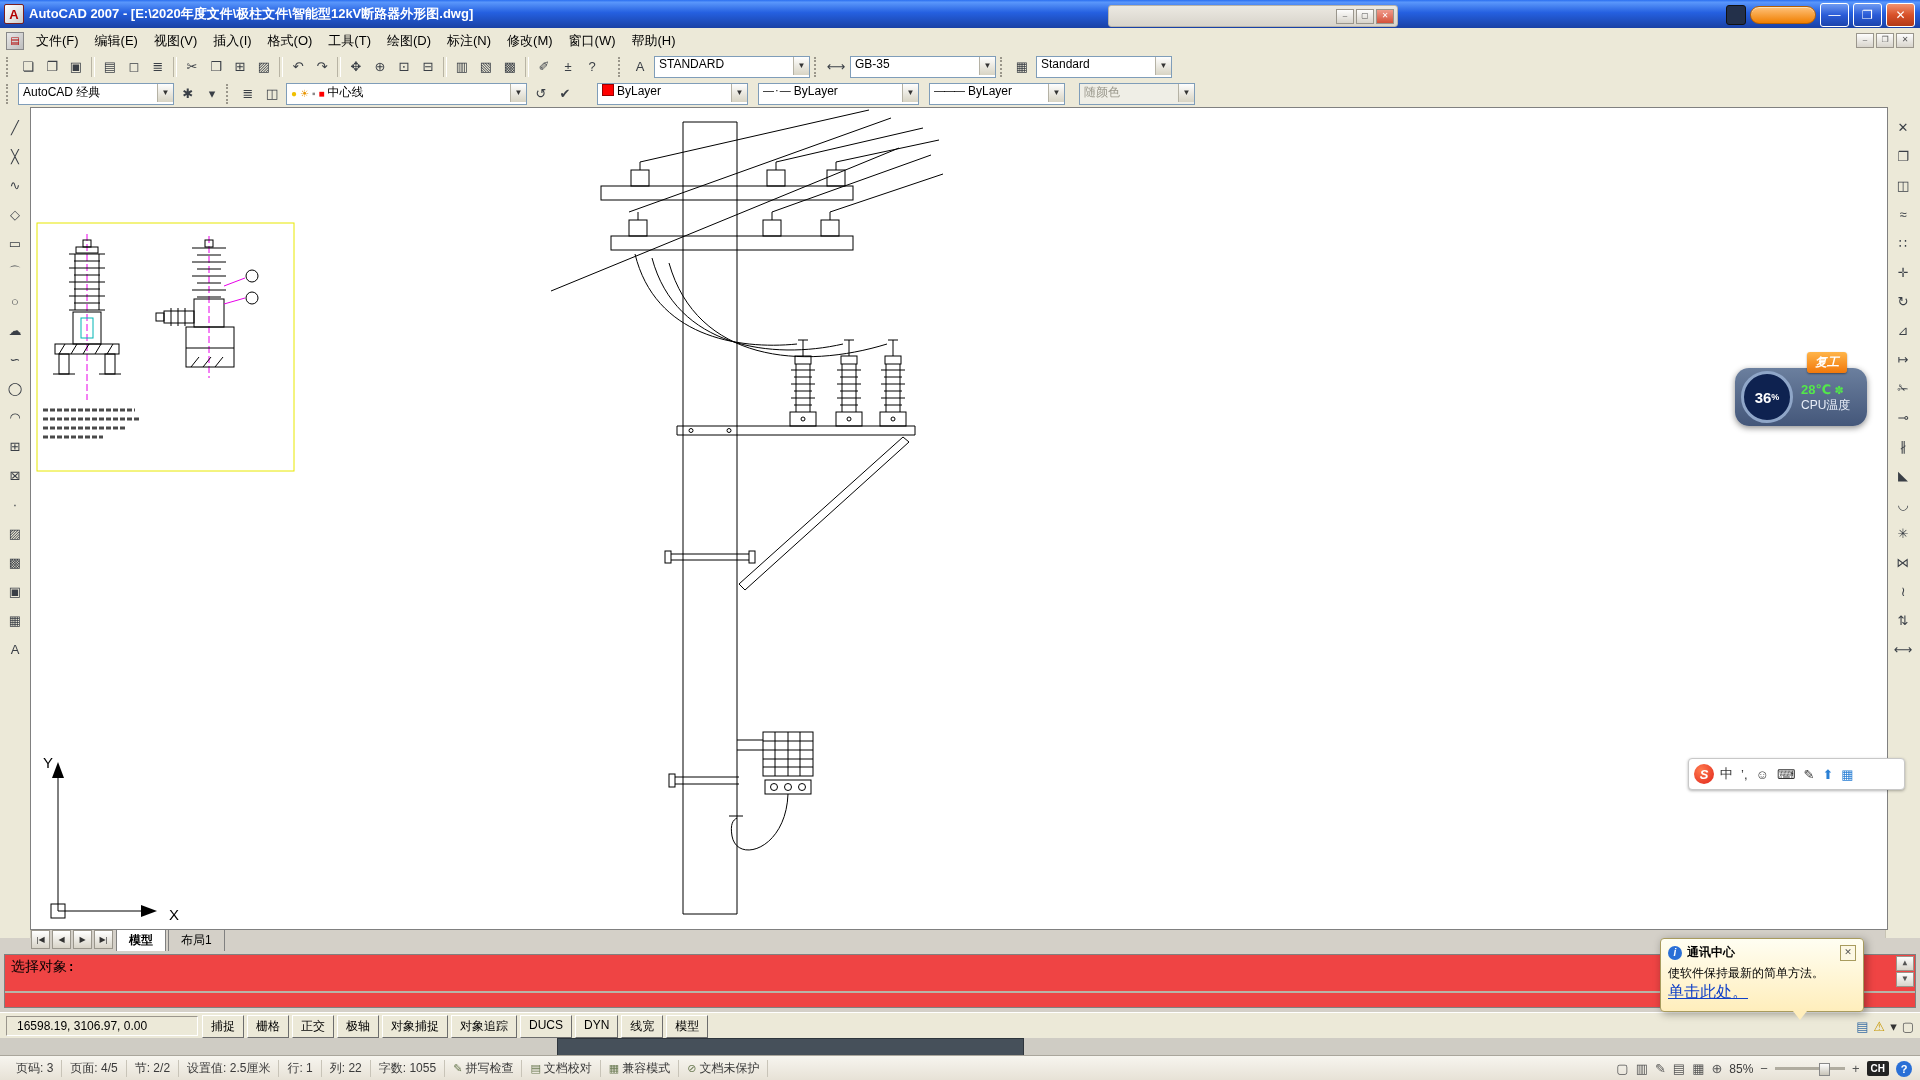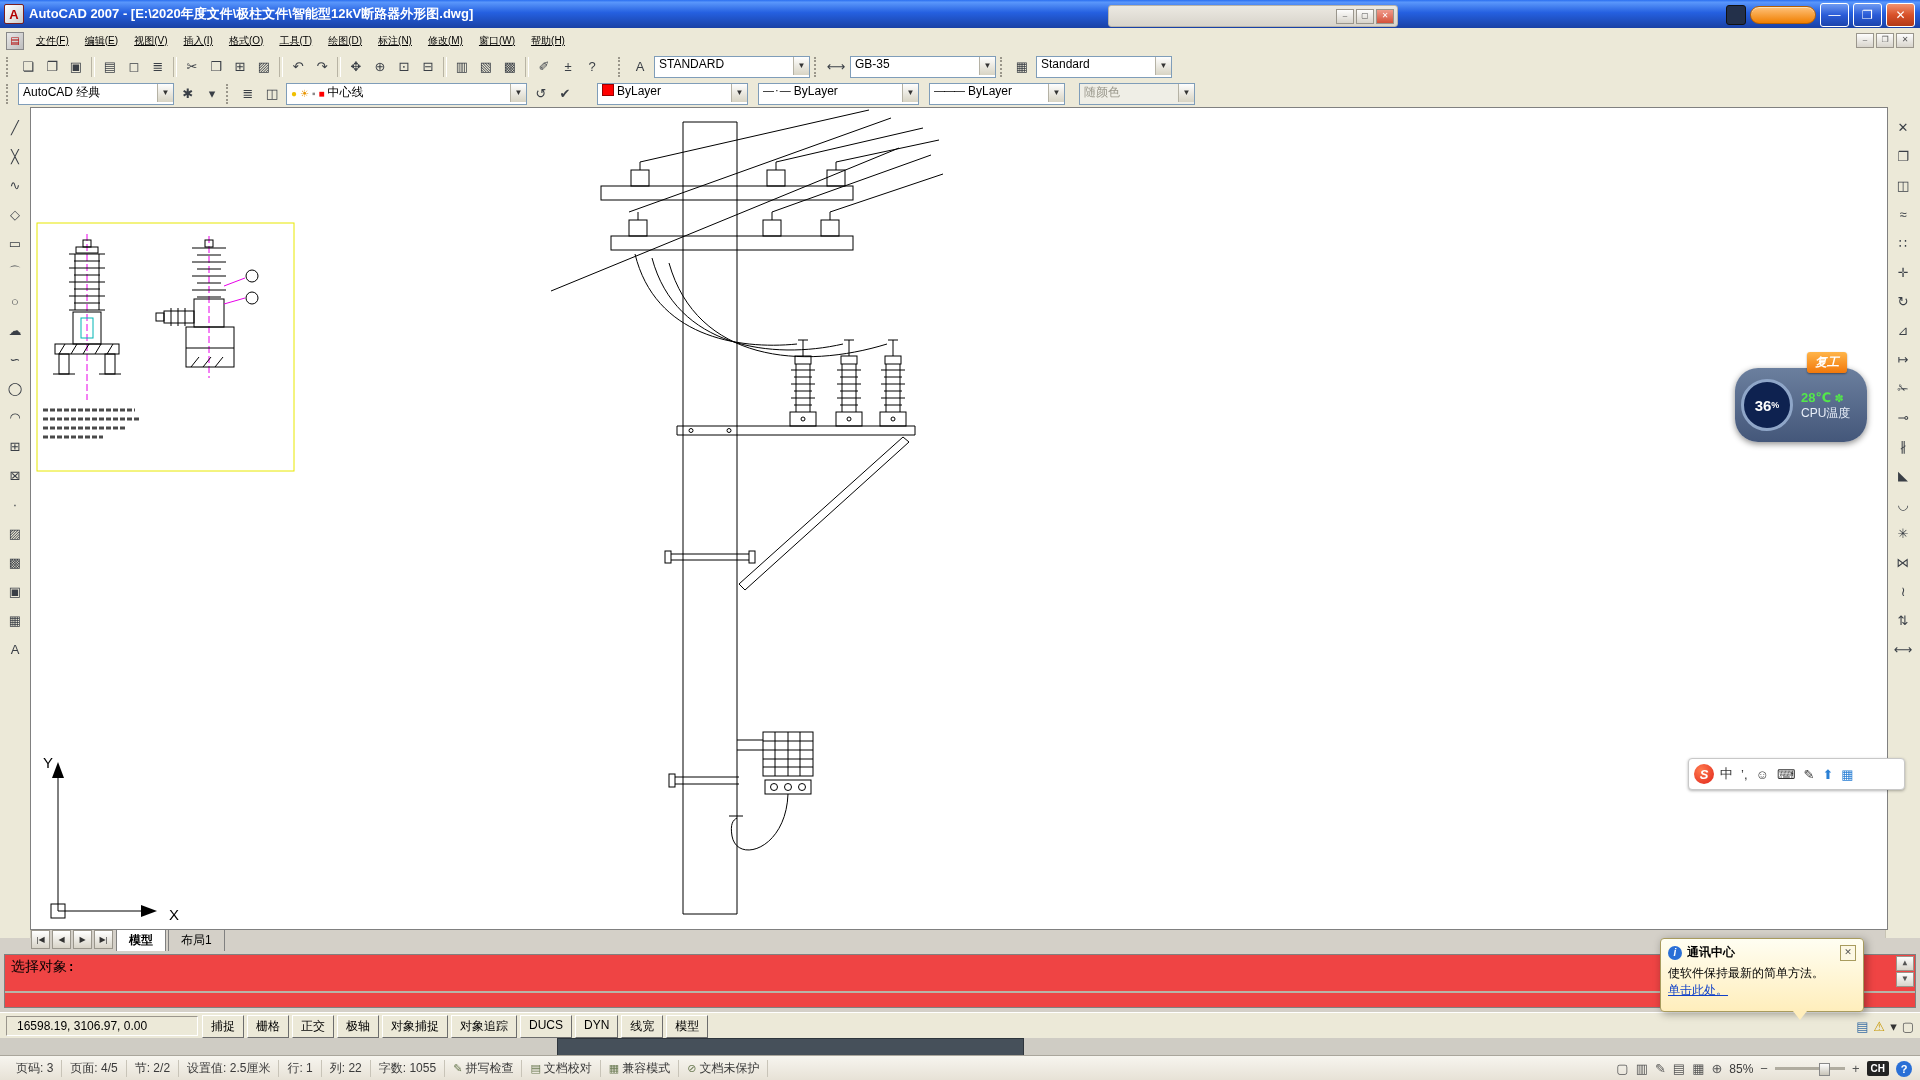--- a/index.html
+++ b/index.html
@@ -27,21 +27,21 @@
   .win-btn{width:27px;height:22px;border:1px solid #fff;border-radius:3px;color:#fff;font-size:12px;
     display:flex;align-items:center;justify-content:center;
     background:linear-gradient(#6f9bf2,#2a5bd7 50%,#1c44ad);}
   .win-btn.close{background:linear-gradient(#f0926f,#d8512a 50%,#b23a18);}
 
   
   #menubar{left:0;top:28px;right:0;height:25px;background:#ece9d8;border-bottom:1px solid #c8c4b4;
     display:flex;align-items:center;padding:0 2px;}
   #mdi-icon{width:16px;height:16px;background:linear-gradient(135deg,#e8e8e8,#bdbdbd);border:1px solid #888;
     color:#b30000;font-size:10px;font-weight:bold;text-align:center;line-height:15px;margin:0 4px;}
-  .menu-item{padding:0 8px;font-size:10px;cursor:default;text-decoration:underline;}
+  .menu-item{padding:0 8px;font-size:13px;cursor:default;}
   #mdi-btns{margin-left:auto;display:flex;gap:2px;padding-right:4px;}
 
   
   .toolbar{left:0;right:0;height:27px;background:#ece9d8;border-bottom:1px solid #c8c4b4;
     display:flex;align-items:center;padding:0 0 0 4px;}
   #tb1{top:53px;} #tb2{top:80px;}
   .grip{width:4px;height:20px;border-left:2px dotted #9a968a;margin:0 4px 0 2px;}
   .tbtn{width:22px;height:22px;display:flex;align-items:center;justify-content:center;
     font-size:13px;color:#3a3f46;border:1px solid transparent;}
   .tsep{width:2px;height:20px;border-left:1px solid #b8b4a4;border-right:1px solid #fff;margin:0 3px;}
@@ -110,21 +110,21 @@
   #zoom-track{width:70px;height:3px;background:#b0aca0;position:relative;}
   #zoom-thumb{position:absolute;left:44px;top:-4px;width:9px;height:11px;background:linear-gradient(#fdfdfd,#c8c4b8);border:1px solid #888;}
   #lang-badge{background:#222;color:#fff;font-size:10px;font-weight:bold;padding:2px 4px;border-radius:2px;}
   #help-badge{width:16px;height:16px;border-radius:50%;background:#2a6fd6;color:#fff;font-size:11px;font-weight:bold;
     display:flex;align-items:center;justify-content:center;}
 
   
   #cpu{left:1735px;top:352px;width:120px;height:88px;}
   #cpu-tag{position:absolute;right:8px;top:0;background:linear-gradient(#ffb54a,#f2780a);color:#fff;
     font-size:12px;font-weight:bold;padding:2px 8px;border-radius:3px;box-shadow:0 1px 2px rgba(0,0,0,.4);z-index:2;font-style:italic;}
-  #cpu-card{position:absolute;left:0;top:16px;width:120px;height:74px;border-radius:23px;
+  #cpu-card{position:absolute;left:0;top:16px;width:120px;height:58px;border-radius:14px;
     background:linear-gradient(#6b7f9e,#44577a);box-shadow:0 2px 6px rgba(0,0,0,.45);
     display:flex;align-items:center;padding:0 6px;}
   #cpu-circle{width:46px;height:46px;border-radius:50%;background:#0e2250;border:3px solid #8fa6c8;
     color:#fff;display:flex;align-items:center;justify-content:center;font-weight:bold;}
   #cpu-circle .pct{font-size:15px;} #cpu-circle .sign{font-size:9px;}
   #cpu-texts{margin-left:8px;line-height:15px;}
   #cpu-temp{color:#53e84a;font-size:13px;font-weight:bold;}
   #cpu-leaf{color:#53e84a;font-size:11px;}
   #cpu-label{color:#e8eef8;font-size:12px;}
 
@@ -140,21 +140,21 @@
     border:1px solid #a89b5e;border-radius:4px;box-shadow:2px 2px 8px rgba(0,0,0,.35);padding:5px 7px;z-index:3;}
   #comm:after{content:"";position:absolute;left:132px;bottom:-9px;border-left:7px solid transparent;
     border-right:7px solid transparent;border-top:9px solid #ffeebc;}
   #comm-head{display:flex;align-items:center;gap:5px;}
   #comm-info{width:14px;height:14px;border-radius:50%;background:#2a6fd6;color:#fff;font-size:10px;font-style:italic;
     font-weight:bold;display:flex;align-items:center;justify-content:center;}
   #comm-title{font-weight:bold;font-size:12px;}
   #comm-close{margin-left:auto;width:14px;height:14px;border:1px solid #a89b5e;font-size:9px;line-height:12px;
     text-align:center;color:#555;background:#fdf8e4;}
   #comm-body{font-size:12px;margin-top:4px;}
-  #comm-link{color:#1040c8;text-decoration:underline;font-size:12px;}
+  #comm-link{color:#1040c8;text-decoration:underline;font-size:16px;}
 </style>
 </head>
 <body>
 
 <div id="screen">
 
   <div id="titlebar" class="abs">
     <div id="acad-logo">A</div>
     <div id="title-text">AutoCAD 2007 - [E:\2020年度文件\极柱文件\智能型12kV断路器外形图.dwg]</div>
   </div>

